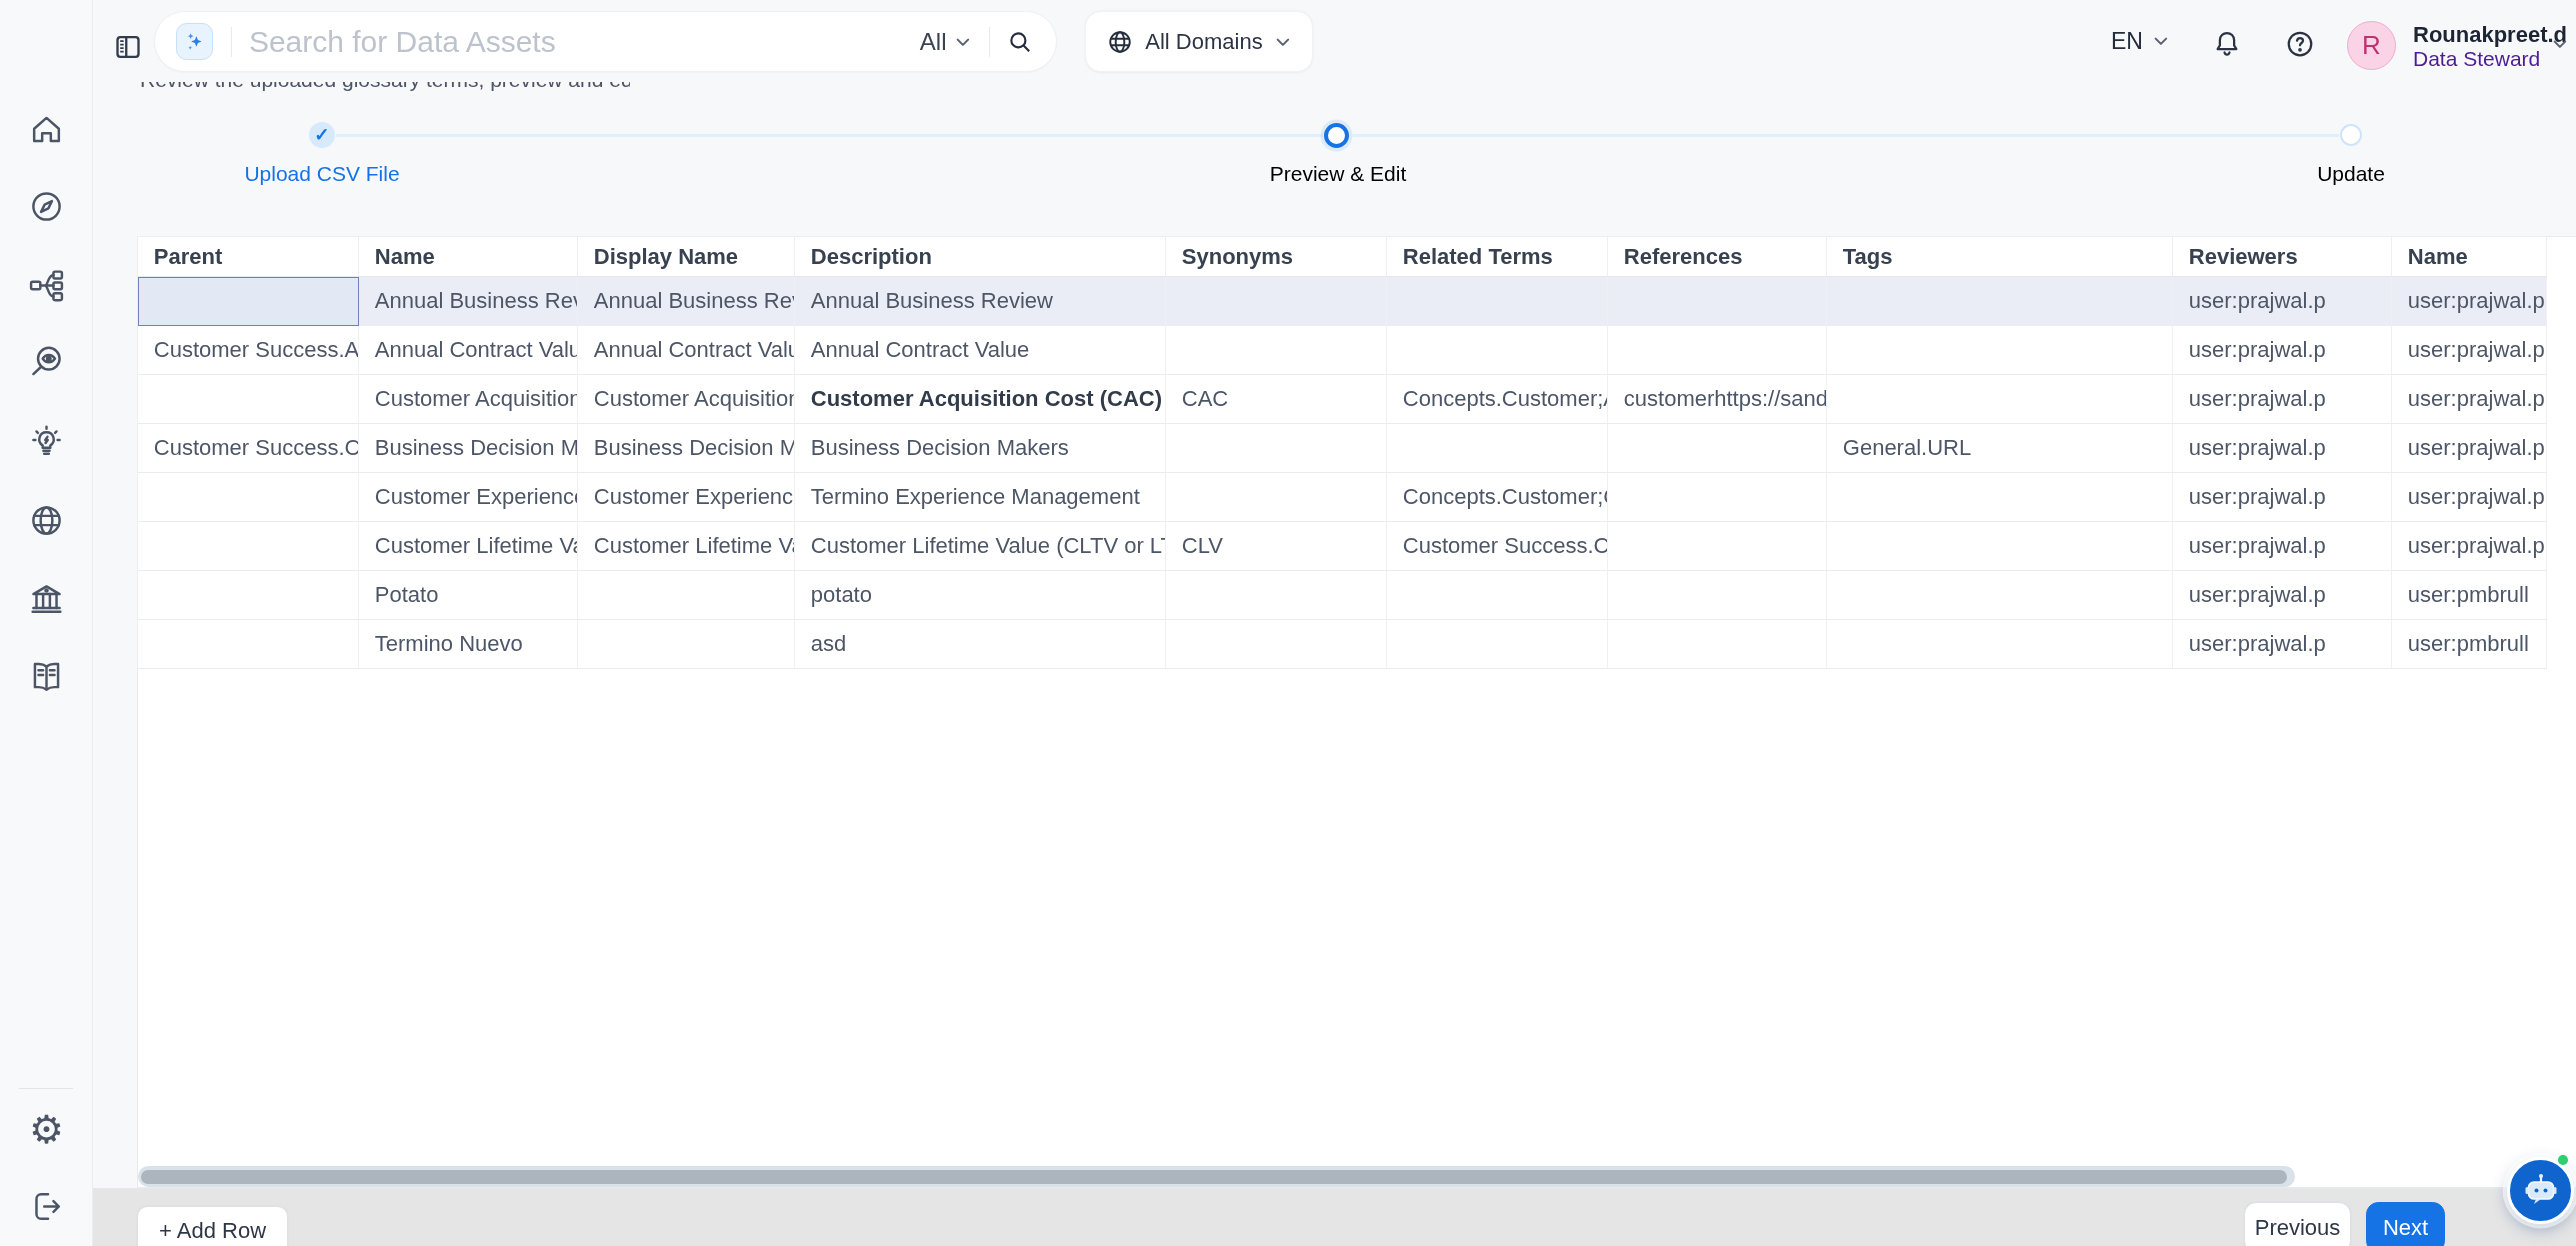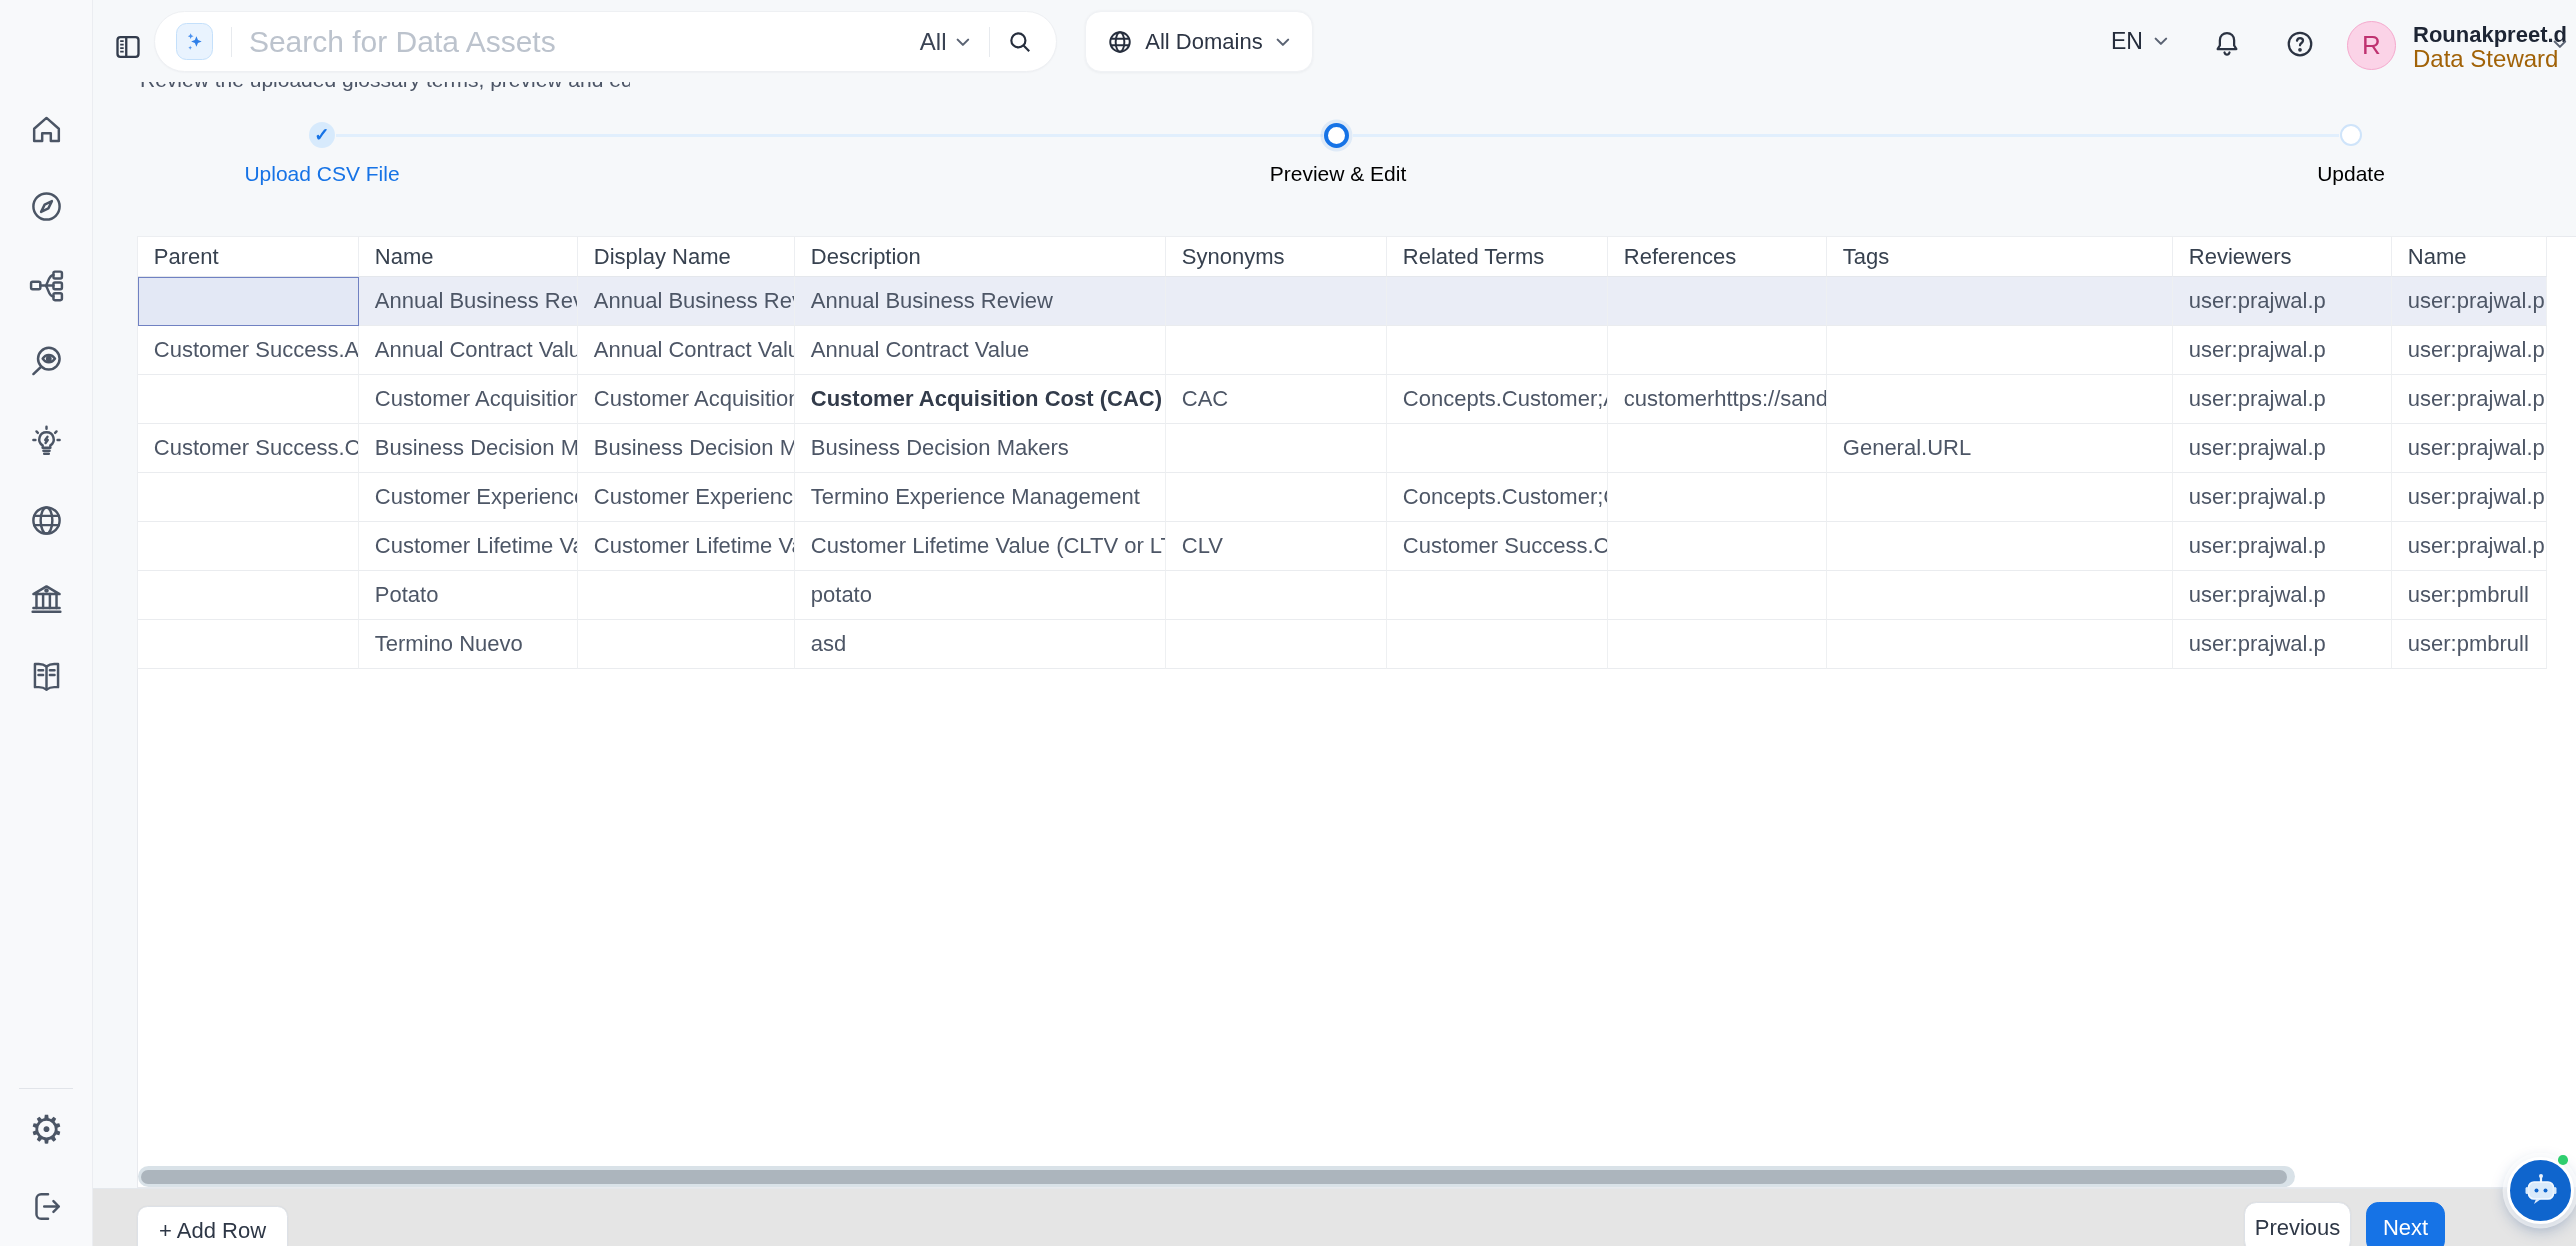--- a/index.html
+++ b/index.html
@@ -32,39 +32,39 @@
   .domains-pill { position:absolute; left:1085px; top:11.4px; height:61px; padding:0 21px; background:#fff; border:0.9px solid #f0f2f5; border-radius:15.8px; display:flex; align-items:center; gap:12.3px; font-size:22px; color:#2d3544; box-shadow:0 0.9px 2.6px rgba(20,30,60,.05); }
   .globe-sm { width:26px; height:26px; }
   .globe-sm * { fill:none; stroke:#262e3d; stroke-width:1.8; }
 
   .lang { position:absolute; left:2111px; top:28px; display:flex; align-items:center; gap:10.5px; font-size:23px; color:#242c3b; }
   .nav-ic { position:absolute; top:29px; width:31.5px; height:31.5px; }
   .nav-ic svg { width:30px; height:30px; fill:none; stroke:#2b3342; stroke-width:1.8; stroke-linecap:round; stroke-linejoin:round; }
   .avatar { position:absolute; left:2347px; top:21px; width:49px; height:49px; border-radius:50%; background:#fbd3e7; border:1.8px solid #f5a9cd; display:flex; align-items:center; justify-content:center; font-size:26px; color:#bf3270; }
   .user-block { position:absolute; left:2413px; top:23px; line-height:23.6px; }
   .user-name { font-size:22px; font-weight:bold; color:#1d2534; }
-  .user-role { font-size:24px; color:#a16207; }
+  .user-role { font-size:21px; color:#4c1d95; }
   .user-chev { position:absolute; left:2552px; top:39px; }
 
   
   .clip-line { position:absolute; left:140px; top:82px; width:490px; height:15.8px; overflow:hidden; }
   .clip-line span { position:relative; top:-14px; display:block; font-size:21px; color:#4c5566; white-space:nowrap; }
 
   
   .step-line { position:absolute; height:2.6px; background:#e1effd; top:134px; }
   .step1 { position:absolute; left:309px; top:122px; width:26px; height:26px; border-radius:50%; background:#d7eafc; color:var(--accent,#1673e6); font-size:18.4px; font-weight:bold; display:flex; align-items:center; justify-content:center; }
   .step2 { position:absolute; left:1324px; top:123px; width:25.4px; height:25.4px; border-radius:50%; background:#fff; border:4.4px solid var(--accent,#1673e6); box-shadow:0 0 0 3.5px rgba(22,115,230,.10); }
   .step3 { position:absolute; left:2340px; top:124px; width:22px; height:22px; border-radius:50%; background:#fff; border:2.6px solid #cfe4fa; }
   .step-label { position:absolute; top:162px; width:228px; text-align:center; font-size:21px; color:#000000; }
   .step-label.link { color:var(--accent,#1673e6); cursor:pointer; }
 
   
   .panel { position:absolute; left:137px; top:236px; width:2439px; height:952px; background:#fff; border:0.9px solid #e8eaee; border-right:none; }
   .grid { position:absolute; left:137px; top:236px; display:grid; grid-template-columns:221px 219px 217px 371px 221px 221px 219px 346px 219px 155px; border-left:0.9px solid #eceef1; border-top:0.9px solid #eceef1; background:#fff; }
-  .th { height:40px; line-height:39px; padding:0 15.8px; font-size:22px; font-weight:normal; color:#37414f; border-right:0.9px solid #eceef1; border-bottom:0.9px solid #e4e7ec; white-space:nowrap; overflow:hidden; background:#fff; }
+  .th { height:40px; line-height:39px; padding:0 15.8px; font-size:22px; font-weight:bold; color:#37414f; border-right:0.9px solid #eceef1; border-bottom:0.9px solid #e4e7ec; white-space:nowrap; overflow:hidden; background:#fff; }
   .td { height:49px; line-height:48px; padding:0 15.8px; font-size:22px; color:#4d5666; border-right:0.9px solid #eef0f2; border-bottom:0.9px solid #eaecef; white-space:nowrap; overflow:hidden; cursor:cell; }
   .td b { color:#323b4a; }
   .td.sel { background:#eaedf6; }
   .td.selcell { background:#e3e8f5; outline:1.8px solid #7081c2; outline-offset:-1.8px; }
 
   
   .hscroll-track { position:absolute; left:138px; top:1166px; width:2157px; height:21px; border-radius:10.5px; background:#d9e2e8; }
   .hscroll-thumb { position:absolute; left:2.6px; top:3.5px; width:2146px; height:14px; border-radius:7px; background:#acb5bd; }
 
   

